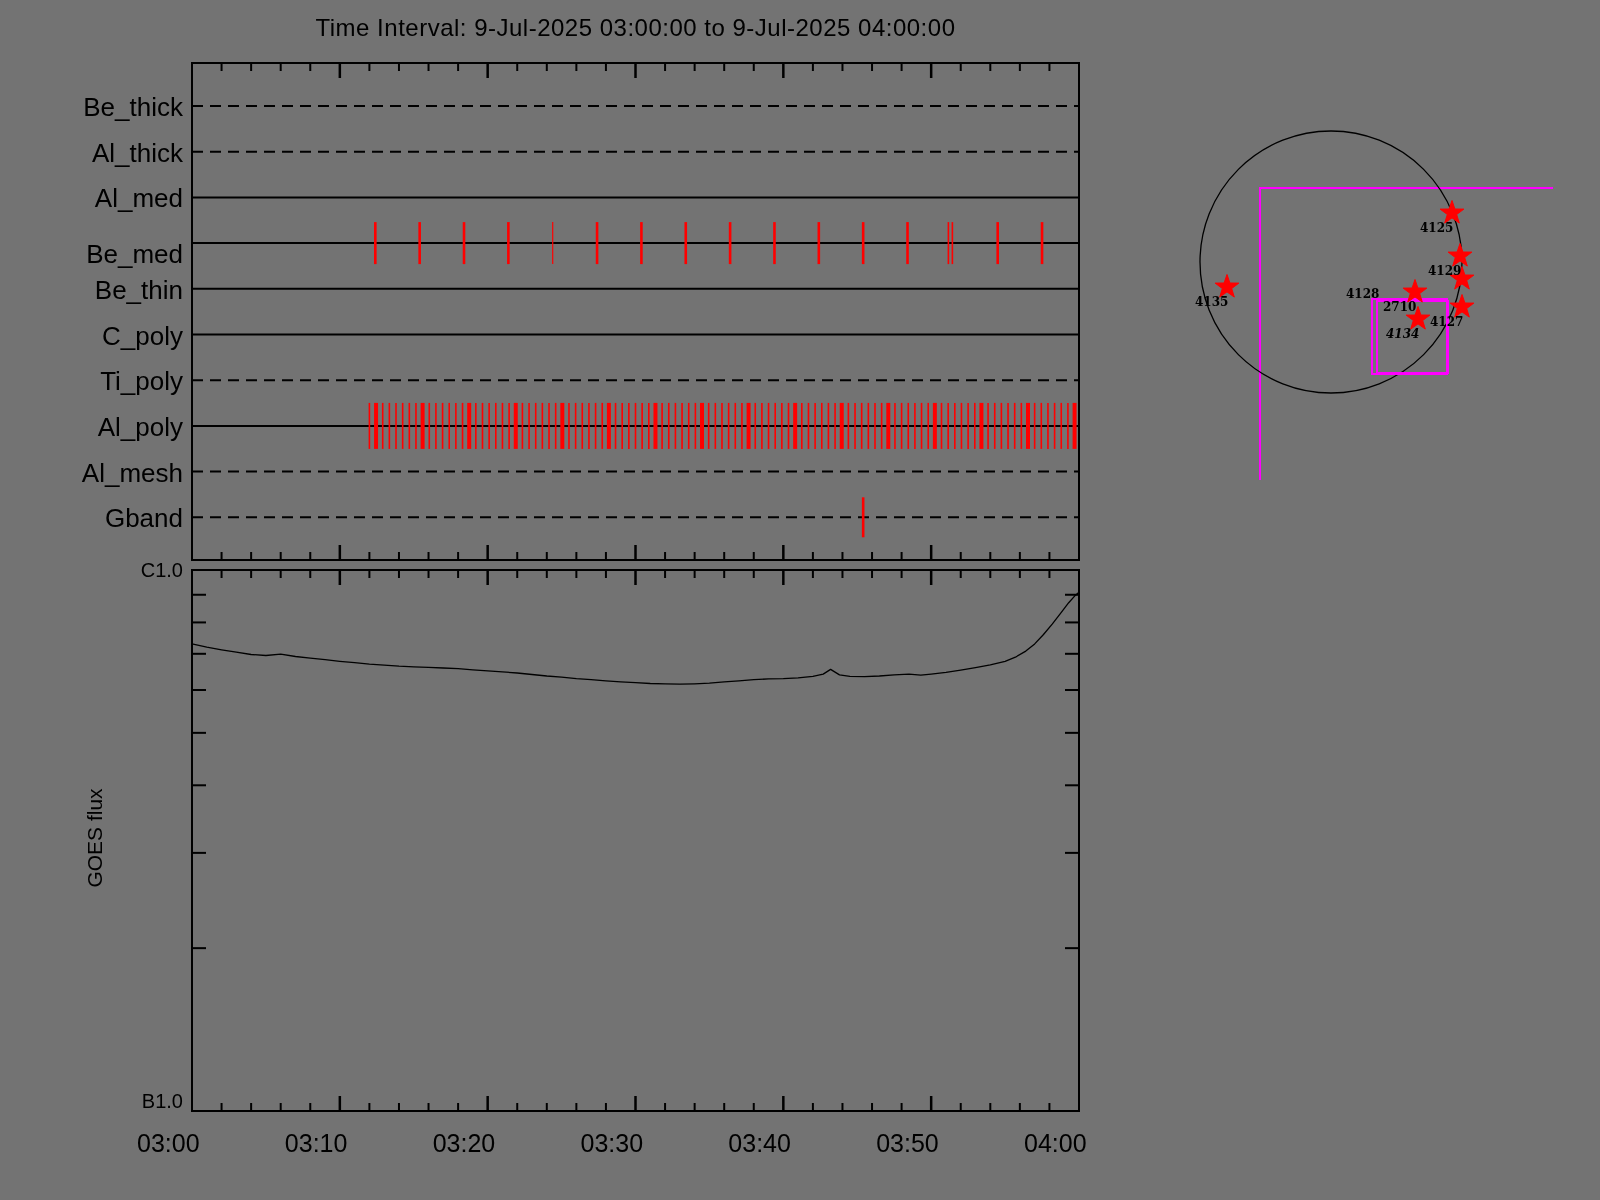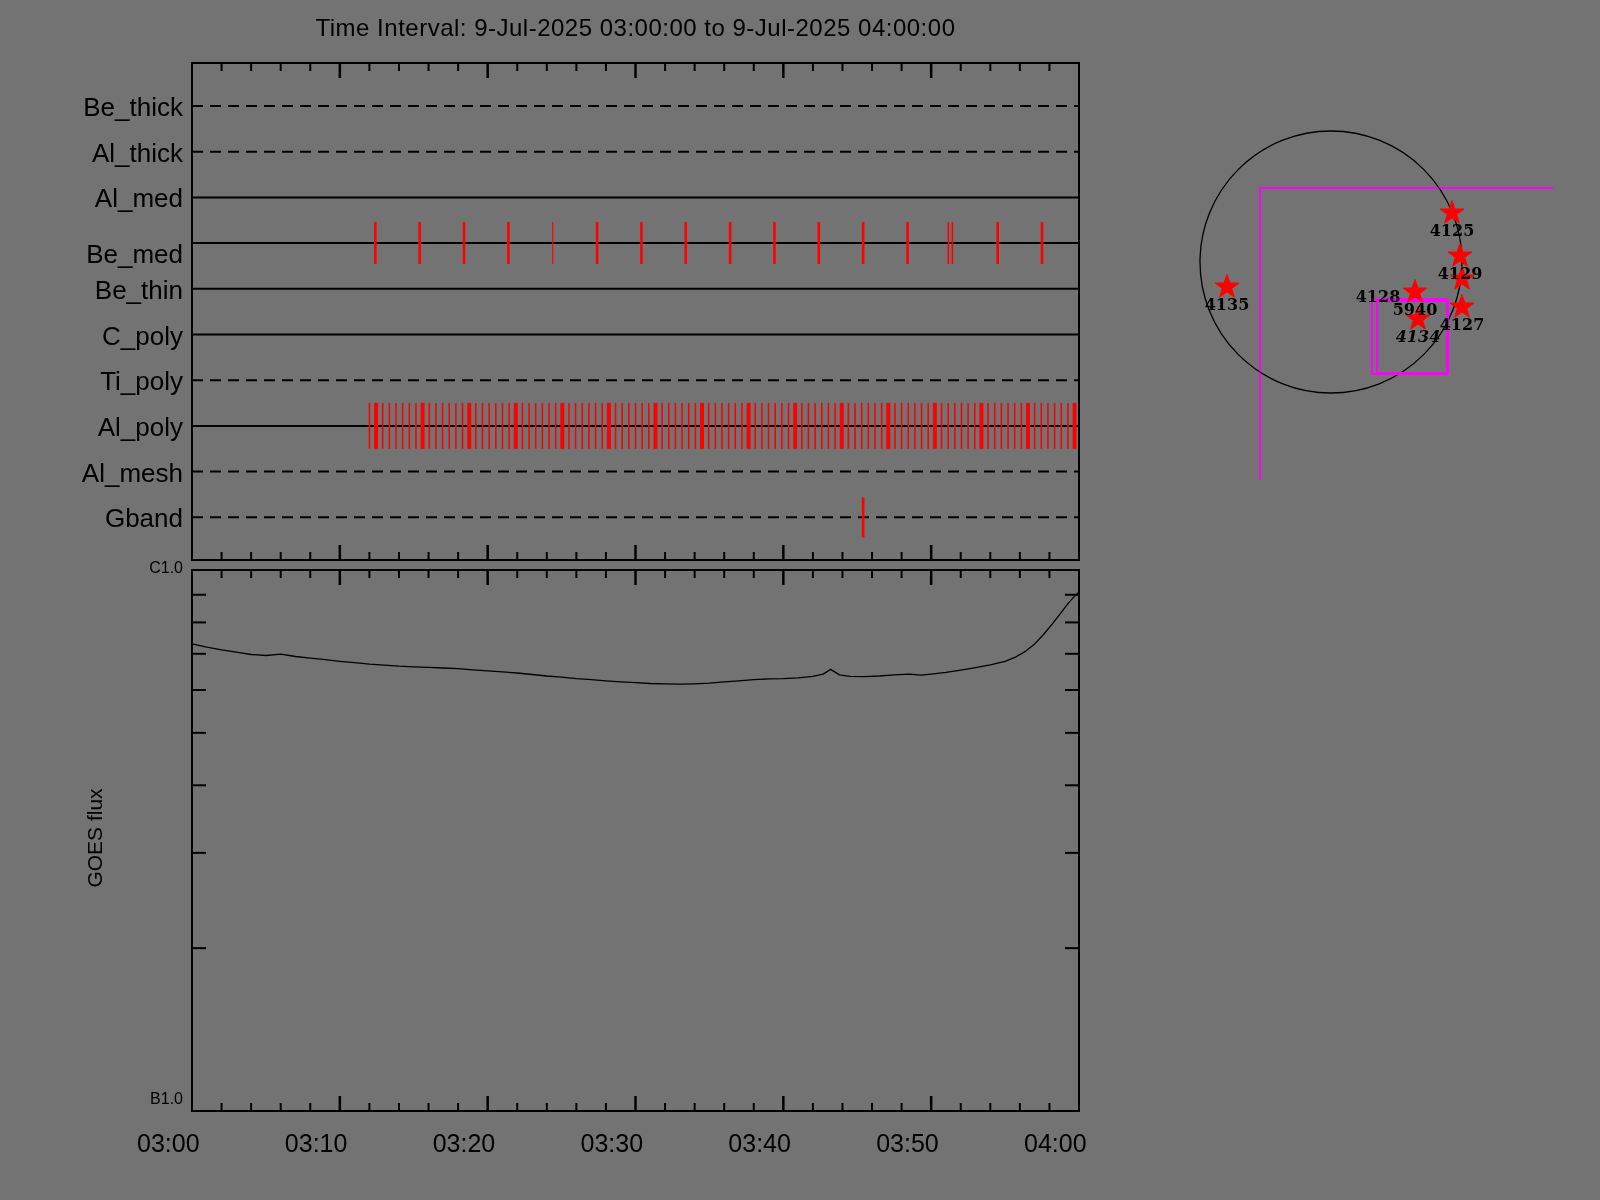--- a/index.html
+++ b/index.html
@@ -2,25 +2,25 @@
 <html><head>
 <meta charset="utf-8">
 <style>
   html,body{margin:0;padding:0;background:#fff;}
   #stage{position:relative;width:1600px;height:1200px;background:#737373;overflow:hidden;
          font-family:"Liberation Sans",sans-serif;color:#000;}
   #plot{position:absolute;left:0;top:0;}
   .lbl{position:absolute;color:#000;}
   .title{left:192px;top:14px;width:887px;text-align:center;font-size:24px;font-weight:500;letter-spacing:.5px;}
   .filter-lbl{left:18px;width:165px;text-align:right;font-size:26px;}
-  .ytick-lbl{left:100px;width:83px;text-align:right;font-size:16px;}
+  .ytick-lbl{left:100px;width:83px;text-align:right;font-size:20px;}
   .xtick-lbl{width:110px;font-size:25px;top:1129px;}
   .goes-ylabel{left:95px;top:838px;transform:translate(-50%,-50%) rotate(-90deg);
                white-space:nowrap;font-size:21px;}
-  .star-lbl{width:64px;text-align:center;font-size:16px;font-weight:bold;
+  .star-lbl{width:64px;text-align:left;font-size:12px;font-weight:bold;
             font-family:"DejaVu Serif",serif;}
 </style>
 </head>
 <body>
 
 <div id="stage">
   <svg id="plot" width="1600" height="1200">
       <polyline points="1553,188 1260,188 1260,480" fill="none" stroke="#ff00ff" stroke-width="2"></polyline>
       <circle cx="1331" cy="262" r="131" fill="none" stroke="#000000" stroke-width="1.3"></circle>
       <rect x="1372" y="299" width="75" height="75" fill="none" stroke="#ff00ff" stroke-width="2"></rect>
@@ -304,21 +304,21 @@
       <polyline points="192.0,643.9 206.8,647.2 221.6,649.8 236.3,652.1 251.1,654.5 265.9,655.5 280.7,654.1 295.5,656.5 310.3,658.2 325.1,659.6 339.8,661.3 354.6,662.7 369.4,664.1 384.2,665.1 399.0,666.2 413.8,666.9 428.5,667.3 443.3,668.0 458.1,668.7 472.9,669.8 487.7,670.9 502.4,671.9 517.2,673.0 532.0,674.5 546.8,676.0 561.6,677.1 576.4,678.6 591.1,679.7 605.9,680.8 620.7,681.9 635.5,682.7 650.3,683.5 665.1,683.8 679.9,684.2 694.6,683.8 709.4,683.1 724.2,681.9 739.0,680.8 753.8,679.7 768.5,678.9 783.3,678.6 798.1,677.8 812.9,676.3 823.2,674.1 830.6,669.4 839.5,674.9 849.9,676.3 864.6,676.7 879.4,676.0 894.2,674.9 909.0,674.1 920.8,675.2 931.2,674.1 946.0,672.3 960.7,670.1 975.5,667.6 990.3,664.8 1005.1,661.3 1015.4,657.2 1025.8,651.1 1034.7,643.9 1043.5,634.5 1052.4,623.9 1061.3,612.4 1068.7,602.7 1074.6,596.1 1079.0,592.2" fill="none" stroke="#000000" stroke-width="1.3" stroke-linejoin="round"></polyline>
     </svg>
   <div class="lbl title">Time Interval:  9-Jul-2025 03:00:00 to  9-Jul-2025 04:00:00</div>
   <div class="lbl ytick-lbl" style="top:559px">C1.0</div>
   <div class="lbl ytick-lbl" style="top:1090px">B1.0</div>
   <div class="lbl goes-ylabel">GOES flux</div>
 <div class="lbl star-lbl" style="left: 1420px; top: 221px;">4125</div>
     <div class="lbl star-lbl" style="left: 1428px; top: 264px;">4129</div>
     <div class="lbl star-lbl" style="left: 1346px; top: 287px;">4128</div>
     <div class="lbl star-lbl" style="left: 1430px; top: 315px;">4127</div>
-    <div class="lbl star-lbl" style="left: 1383px; top: 300px;">5940</div>
+    <div class="lbl star-lbl" style="left: 1383px; top: 300px;">2710</div>
     <div class="lbl star-lbl" style="left: 1386px; top: 327px; font-style: italic;">4134</div>
     <div class="lbl star-lbl" style="left: 1195px; top: 295px;">4135</div>
     <div class="lbl filter-lbl" style="top: 92px;">Be_thick</div>
     <div class="lbl filter-lbl" style="top: 137.7px;">Al_thick</div>
     <div class="lbl filter-lbl" style="top: 183.4px;">Al_med</div>
     <div class="lbl filter-lbl" style="top: 239px;">Be_med</div>
     <div class="lbl filter-lbl" style="top: 274.8px;">Be_thin</div>
     <div class="lbl filter-lbl" style="top: 320.5px;">C_poly</div>
     <div class="lbl filter-lbl" style="top: 366.2px;">Ti_poly</div>
     <div class="lbl filter-lbl" style="top: 411.9px;">Al_poly</div>

